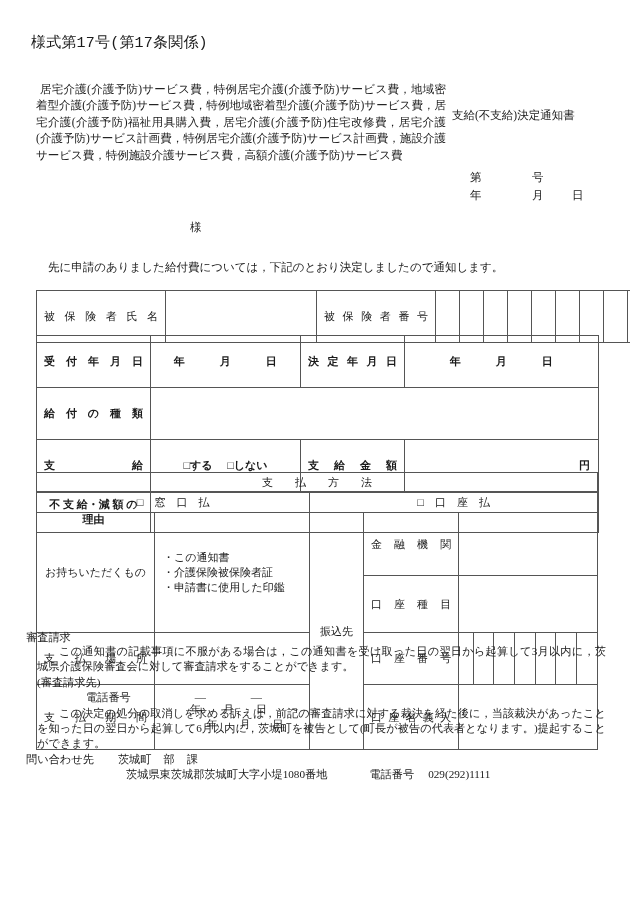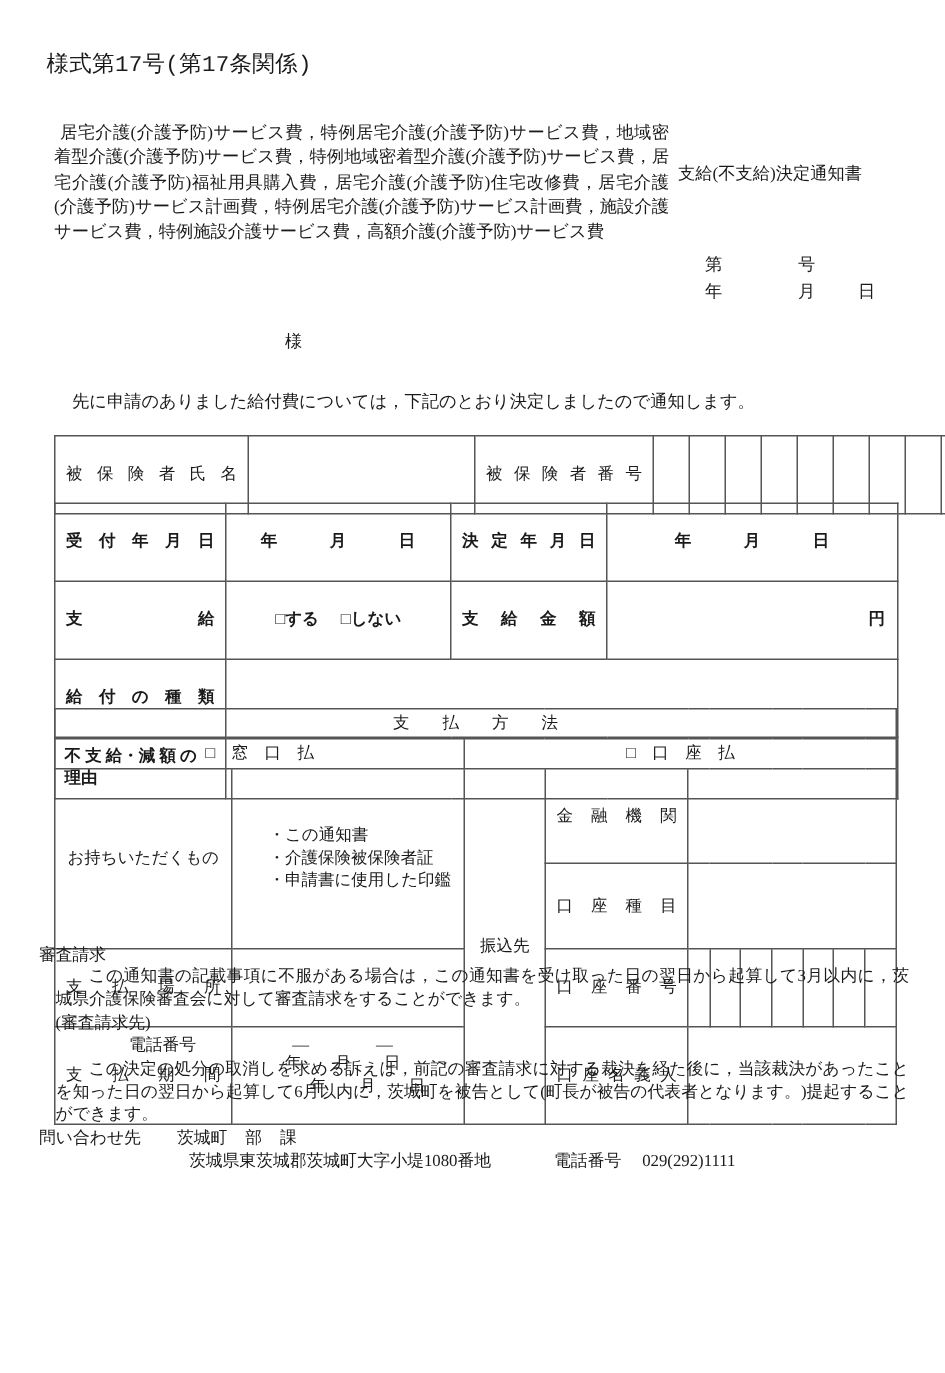--- a/index.html
+++ b/index.html
@@ -132,31 +132,31 @@
   #tbl-payment { left: 36px; top: 472px; width: 562px; }
 
   .num-cell { width: 23px; }
   .acct-cell { width: 20px; }
 
   .bullets {
     padding: 2px 0 2px 8px !important;
     line-height: 15.5px;
     text-align: left;
   }
-  .bullets div { white-space: nowrap; margin-left: 16px; }
+  .bullets div { white-space: nowrap; }
 
   .vertical-label {
     text-align: center;
     white-space: nowrap;
   }
 
   .two-line-lbl {
     padding: 1px 6px !important;
     line-height: 15px;
-    text-align: left;
+    text-align: center;
     white-space: nowrap;
   }
 
   .period-cell {
     padding: 1px 0 1px 26px !important;
     line-height: 15px;
     text-align: center;
     white-space: nowrap;
     margin-top: 32px;
   }
@@ -249,32 +249,32 @@
       <col style="width:194px">
     </colgroup>
     <tbody>
         <tr>
       <td class="lbl">受 付 年 月 日</td>
       <td class="ymd-center">年　　　月　　　日</td>
       <td class="lbl">決 定 年 月 日</td>
       <td class="ymd-center">年　　　月　　　日</td>
     </tr>
     <tr>
+      <td class="lbl">給 付 の 種 類</td>
+      <td colspan="3"></td>
+    </tr>
+    <tr>
       <td class="lbl">支　　　　　　給</td>
       <td class="lbl-c">
         <span>□する</span>
         <span style="display:inline-block;width:9px"></span>
         <span>□しない</span>
       </td>
       <td class="lbl">支 給 金 額</td>
       <td class="yen-right">円</td>
-    </tr>
-    <tr>
-      <td class="lbl">給 付 の 種 類</td>
-      <td colspan="3"></td>
     </tr>
     <tr>
       <td class="two-line-lbl" style="height:38px">
         <div>不 支 給・減 額 の</div>
         <div>理由</div>
       </td>
       <td colspan="3"></td>
     </tr>
   </tbody>
     </table>

